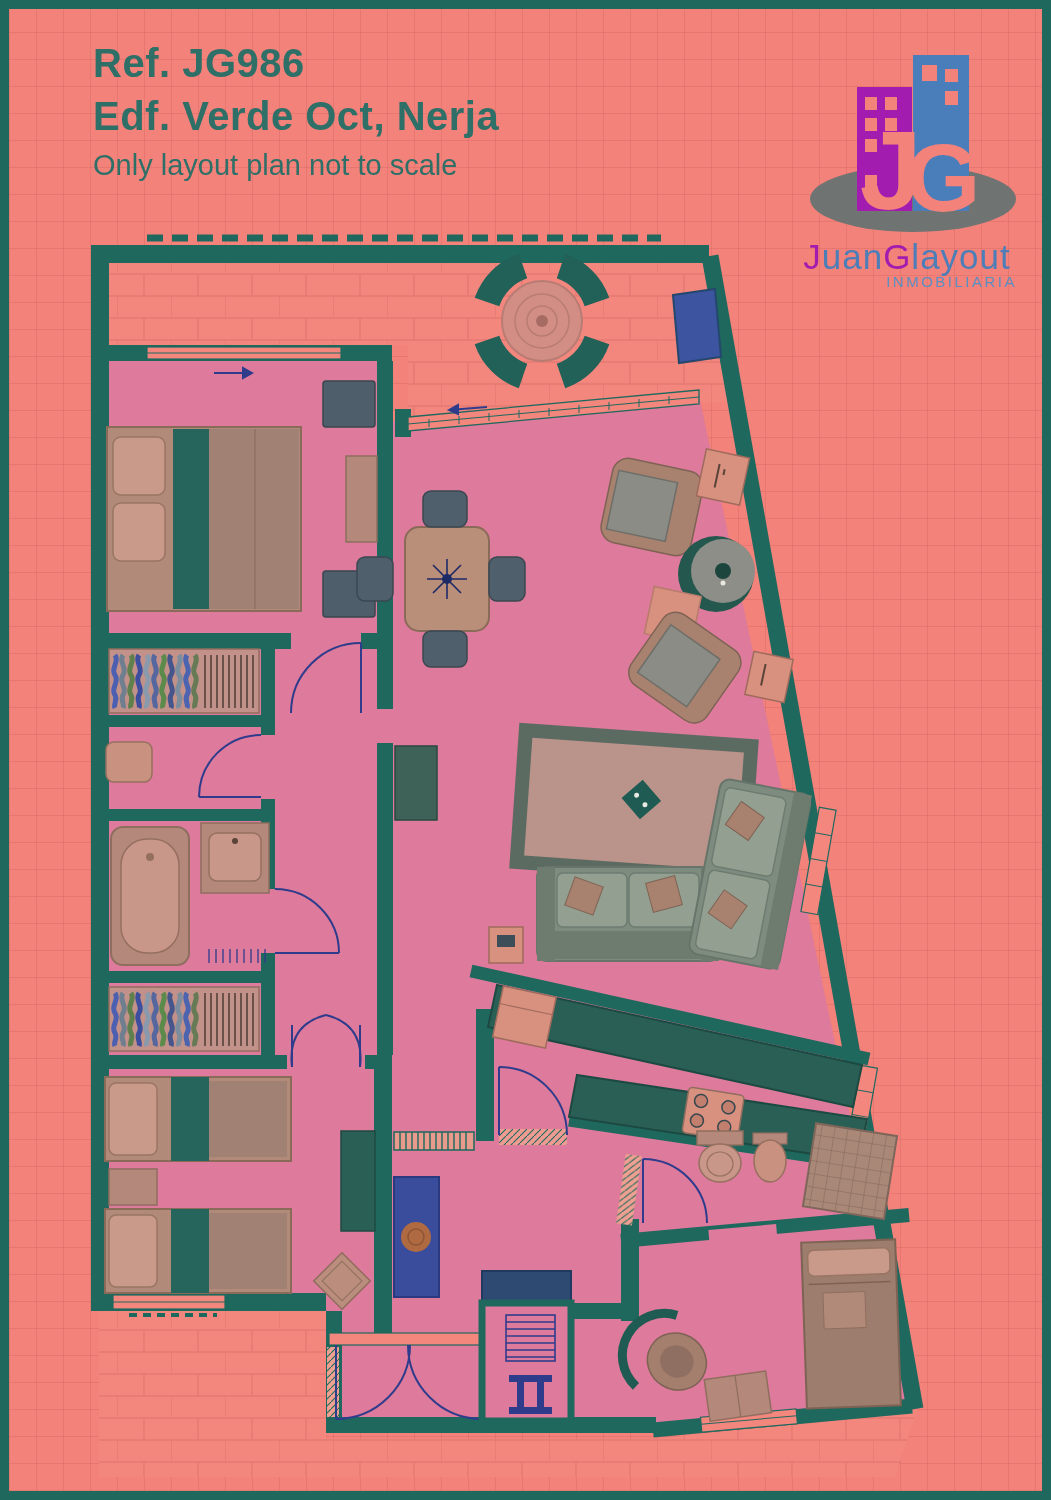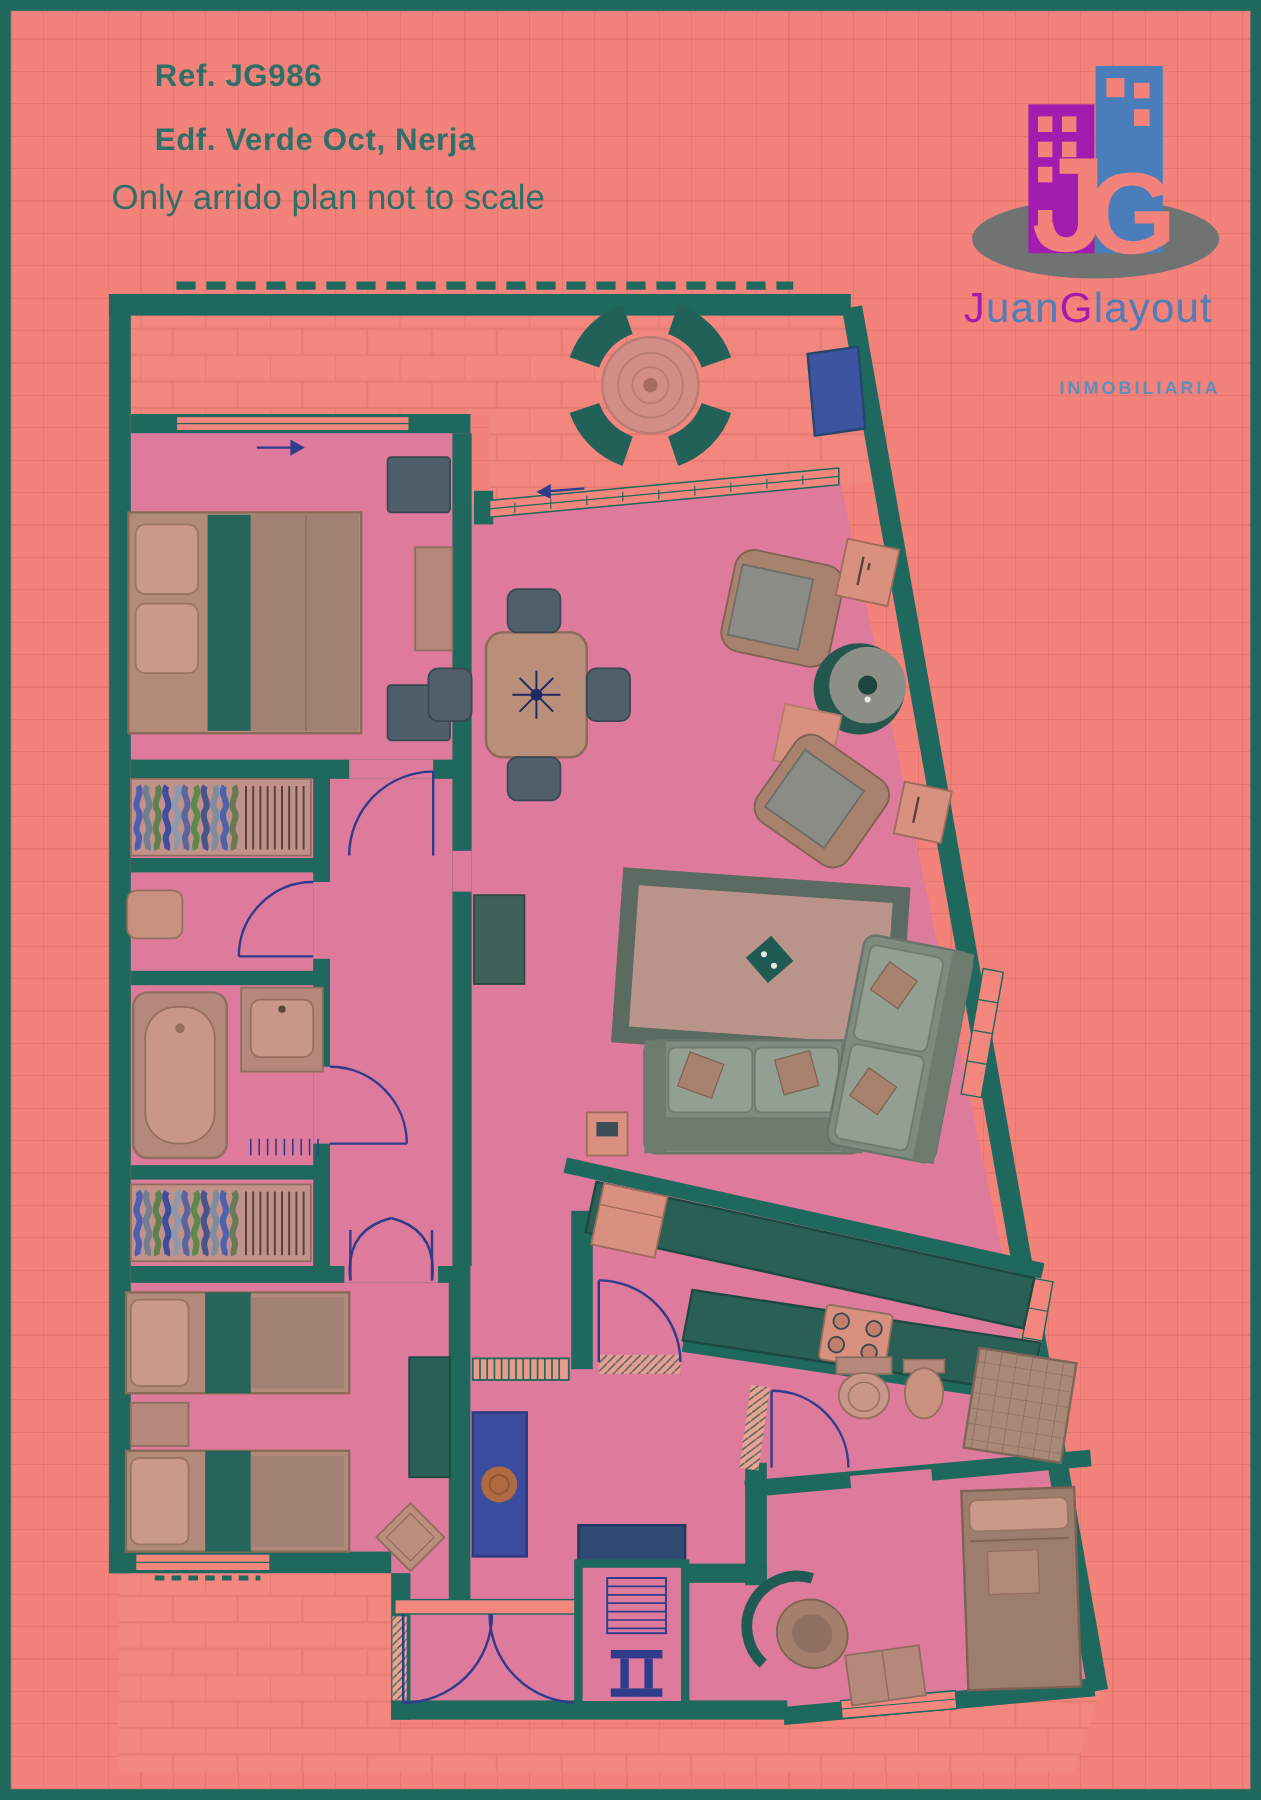--- a/index.html
+++ b/index.html
@@ -11,48 +11,48 @@
   .page{
     position:relative;width:1051px;height:1500px;overflow:hidden;
     box-sizing:border-box;border:9px solid var(--frame);
     background-color:var(--page_bg);
     background-image:
       repeating-linear-gradient(0deg, rgba(190,80,75,.22) 0 1px, transparent 1px 27px),
       repeating-linear-gradient(90deg, rgba(190,80,75,.22) 0 1px, transparent 1px 27px);
     font-family:"Liberation Sans", sans-serif;
   }
   .hdr{position:absolute;left:84px;top:28px;color:var(--title_text);}
-  .hdr .l1,.hdr .l2{font-size:26px;font-weight:700;line-height:53px;letter-spacing:.5px;margin-left:36px;}
+  .hdr .l1,.hdr .l2{font-size:40px;font-weight:700;line-height:53px;letter-spacing:.5px;}
   .hdr .l3{font-size:29px;font-weight:400;line-height:44px;}
   .logo{position:absolute;left:782px;top:40px;width:240px;}
   .logo svg{display:block;}
   .wordmark{position:absolute;left:0;top:188px;width:232px;text-align:center;
     font-size:35px;font-weight:500;letter-spacing:1px;white-space:nowrap;}
   .wordmark .mag{color:var(--logo_magenta);}
   .wordmark .blu{color:var(--logo_blue);}
   .wordmark .gap{}
   .subtitle{position:absolute;left:0;top:224px;width:226px;text-align:right;
-    font-size:15px;letter-spacing:2.5px;color:#5B8FC0;font-weight:700;margin-top:42px;}
+    font-size:15px;letter-spacing:2.5px;color:#5B8FC0;font-weight:400;}
   svg .wall{fill:var(--wall);}
   svg .wallln{stroke:var(--wall);}
   svg .floor{fill:var(--floor_pink);}
   svg .terr{fill:var(--terrace);}
   svg .arc{stroke:var(--door_arc);stroke-width:2;fill:none;}
   svg .tan{fill:var(--furniture_tan);}
   svg text.mono{font-family:"Liberation Sans",sans-serif;font-weight:700;fill:var(--page_bg);}
 </style>
 </head>
 <body>
 
 <div class="page">
 
   <div class="hdr">
     <div class="l1">Ref. JG986</div>
     <div class="l2">Edf. Verde Oct, Nerja</div>
-    <div class="l3">Only arrido plan not to scale</div>
+    <div class="l3">Only layout plan not to scale</div>
   </div>
 
   <div class="logo">
     <svg width="240" height="185" viewBox="0 0 240 185">
       <ellipse cx="122" cy="150" rx="103" ry="33" fill="#6F7472"></ellipse>
       <g>
         <rect x="66" y="38" width="55" height="124" fill="#A21CAF"></rect>
         <rect x="74" y="48" width="12" height="13" fill="#F2827A"></rect>
           <rect x="94" y="48" width="12" height="13" fill="#F2827A"></rect>
         <rect x="74" y="69" width="12" height="13" fill="#F2827A"></rect>

